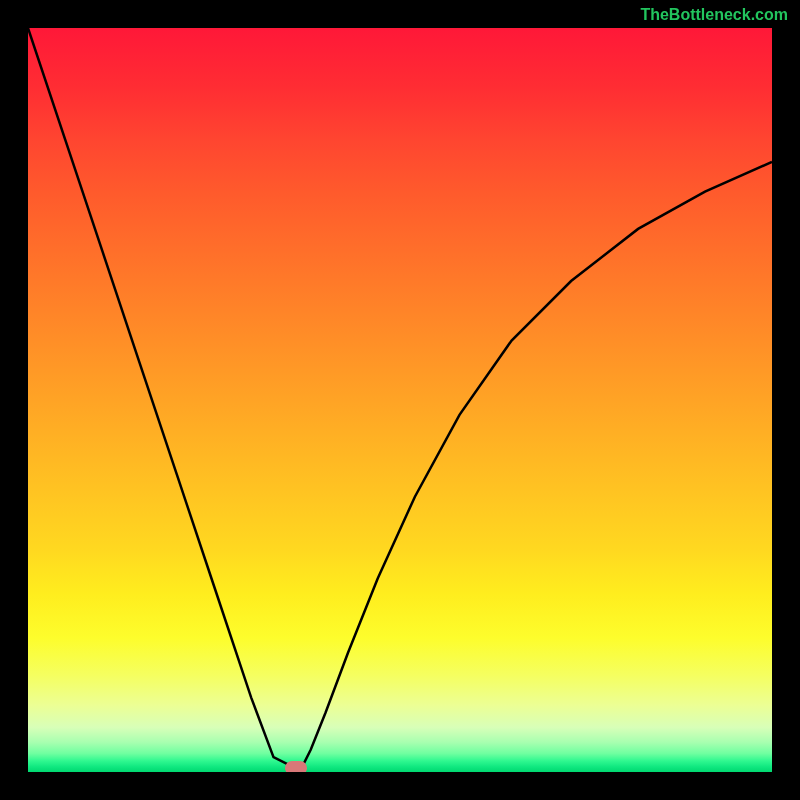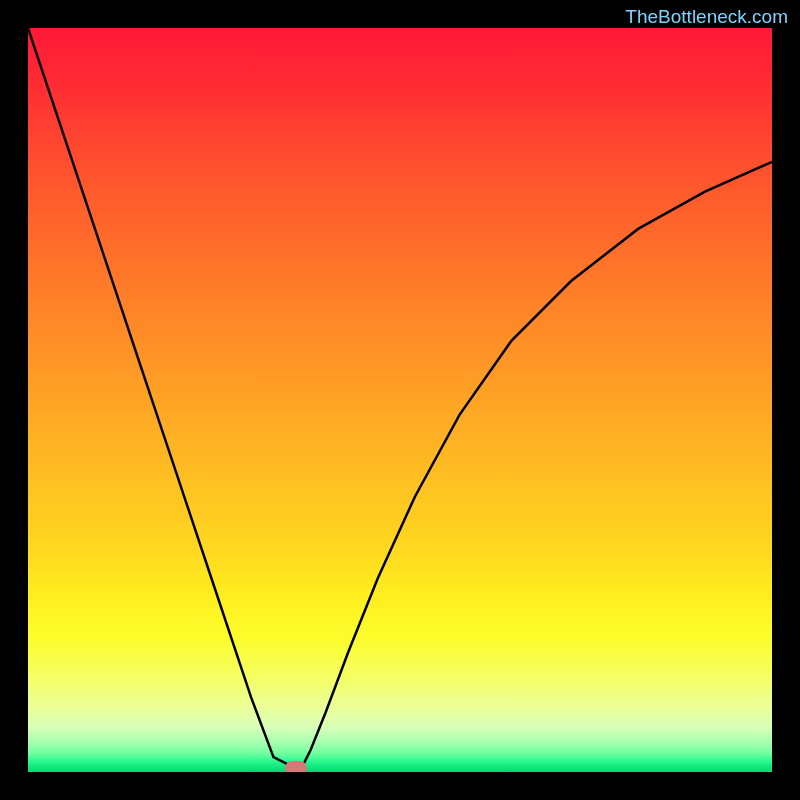--- a/index.html
+++ b/index.html
@@ -11,23 +11,23 @@
       width: 800px;
       height: 800px;
       background: #000;
       position: relative;
       font-family: Arial, sans-serif;
     }
     .watermark {
       position: absolute;
       top: 6px;
       right: 12px;
-      color: #7dd3fc;
-      font-size: 19px;
-      font-weight: 400;
+      color: #22c55e;
+      font-size: 16px;
+      font-weight: 700;
       z-index: 10;
     }
     .chart-container {
       position: absolute;
       top: 28px;
       left: 28px;
       width: 744px;
       height: 744px;
       overflow: hidden;
     }

